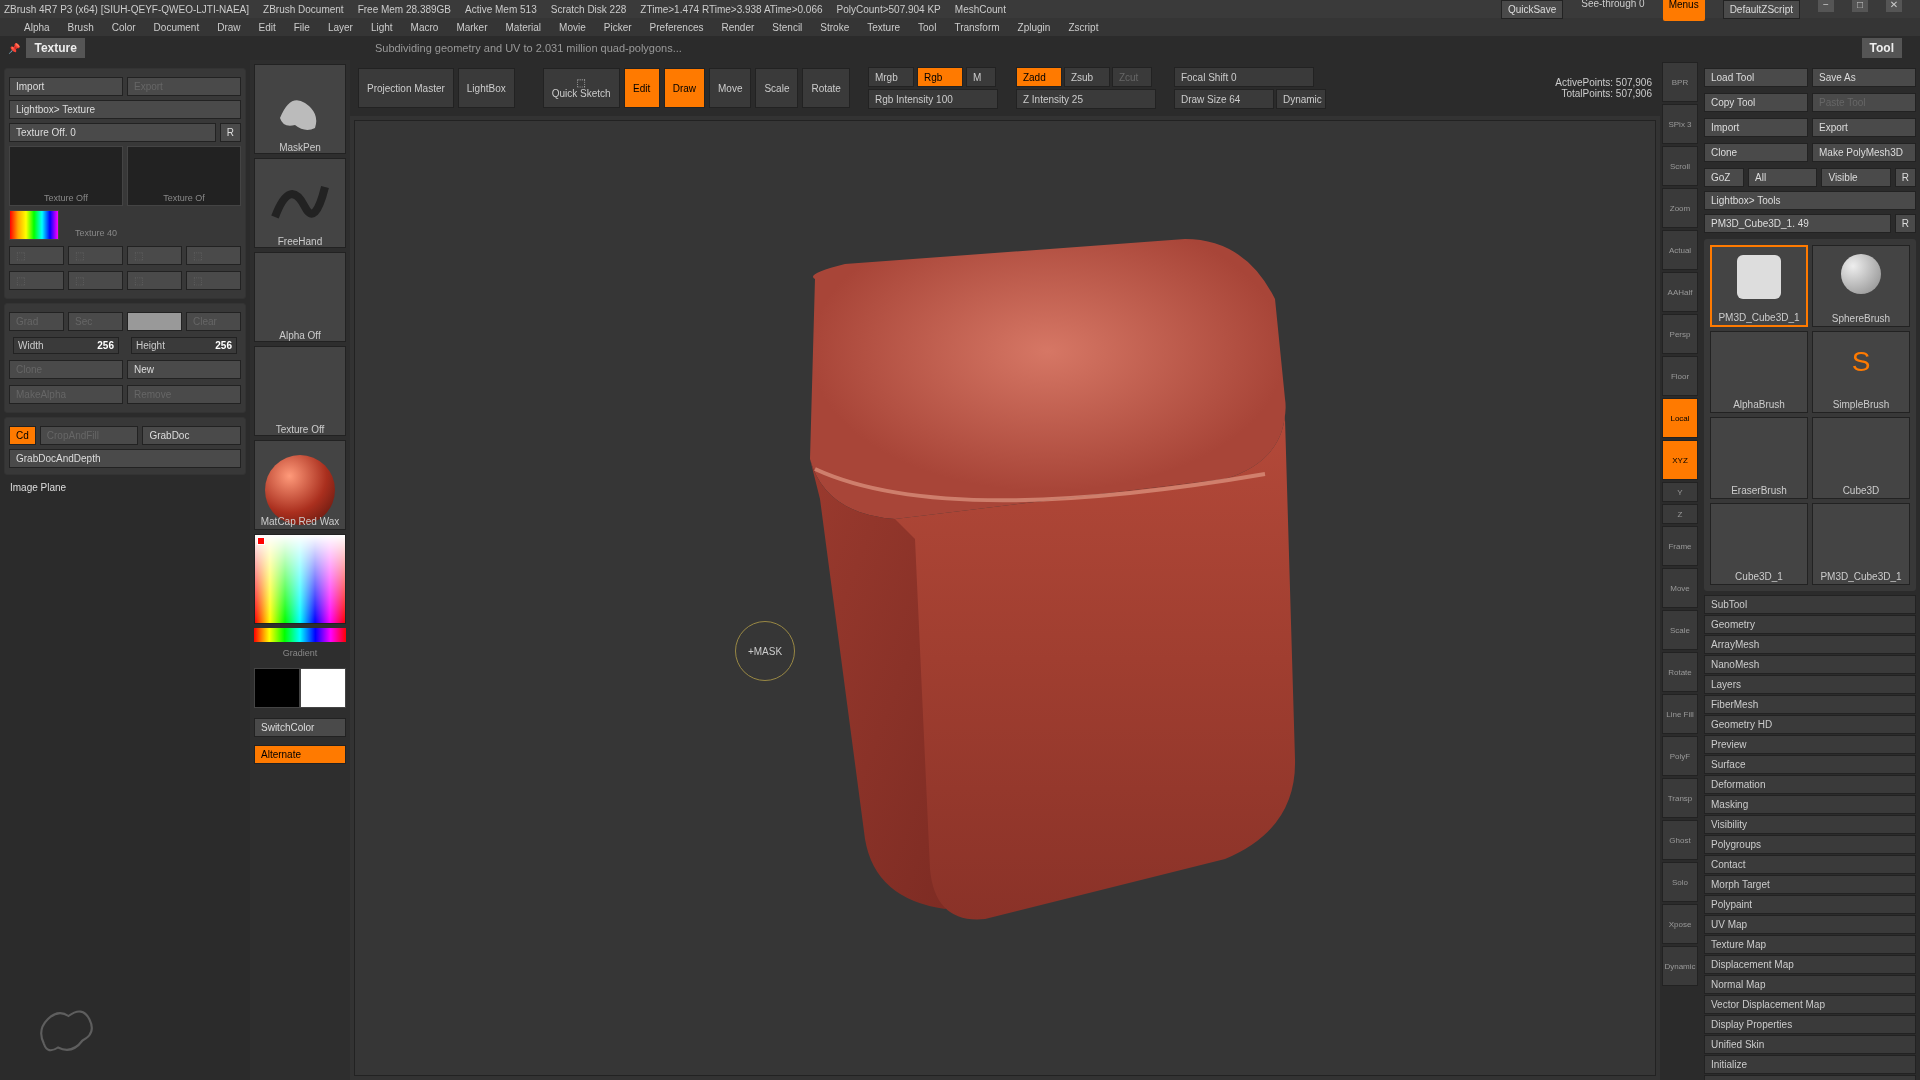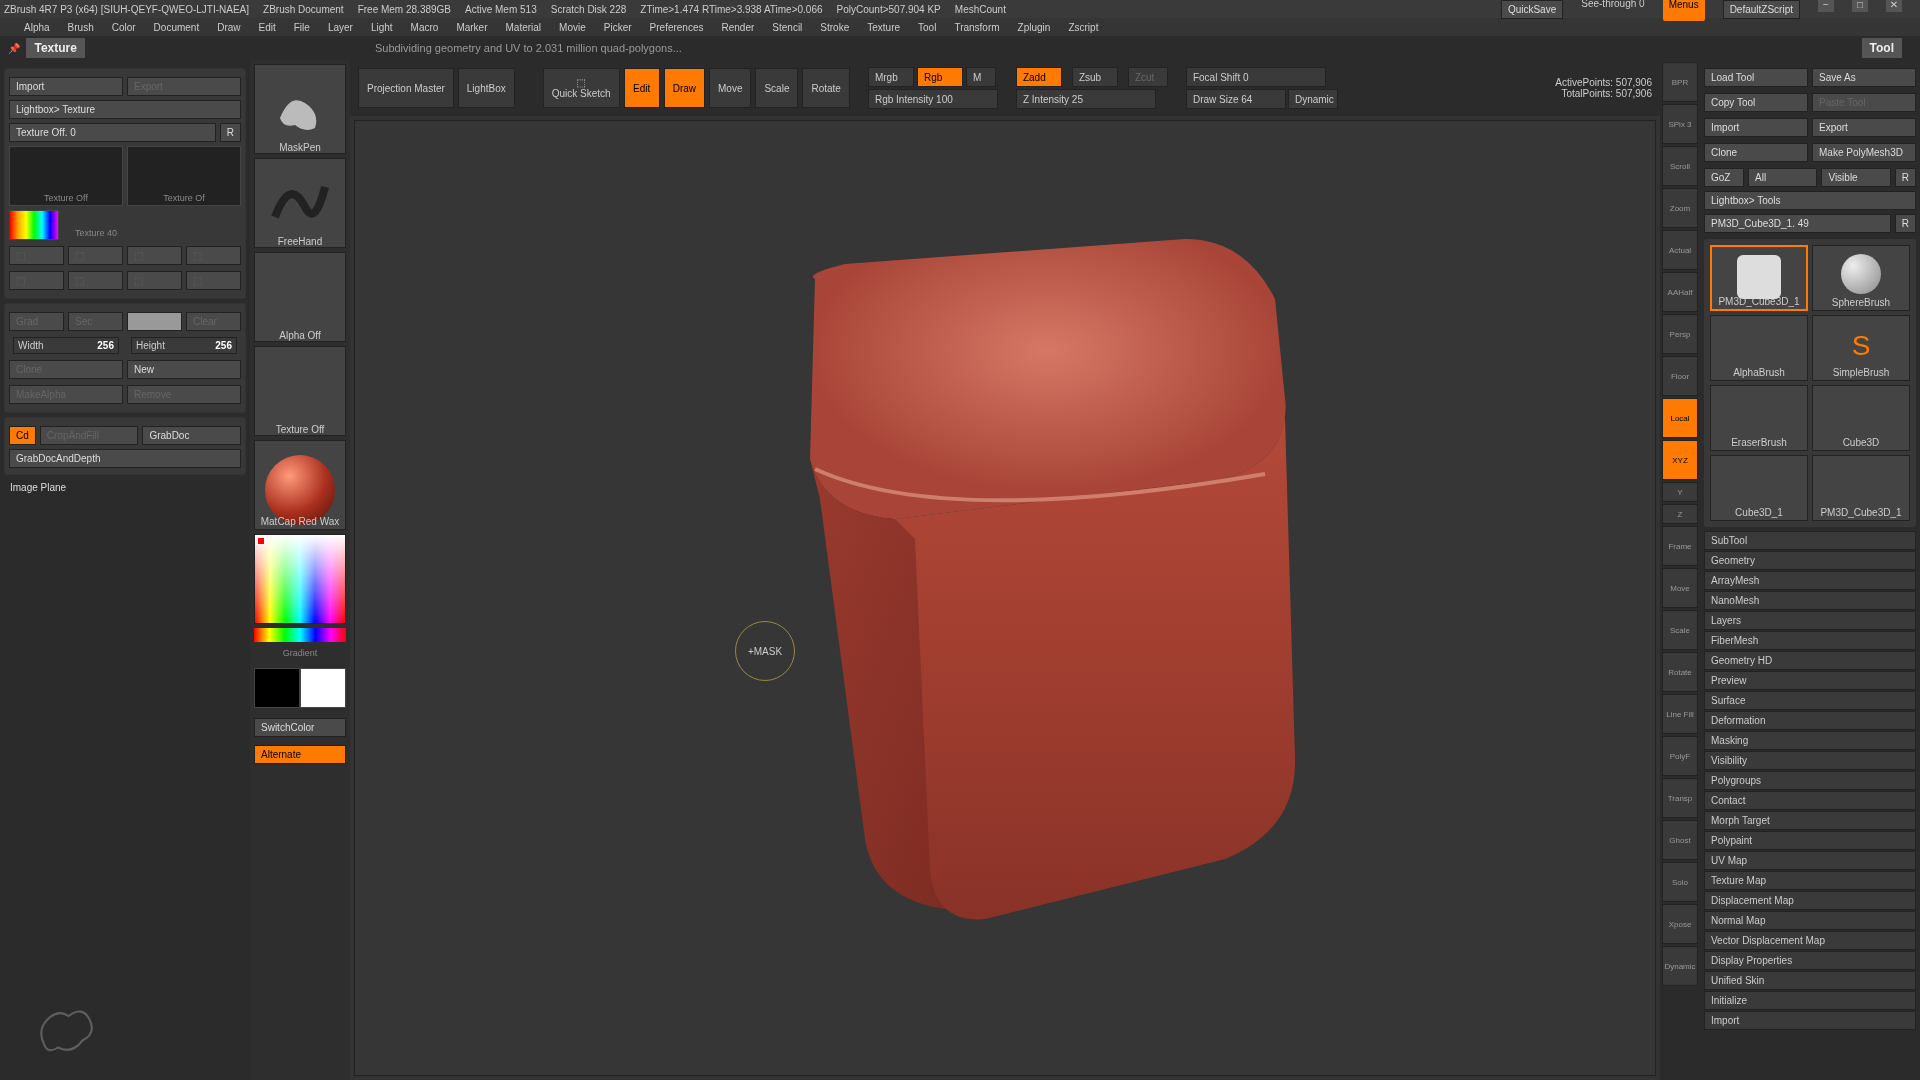--- a/index.html
+++ b/index.html
@@ -36,21 +36,21 @@
 .tbtn.sm{min-width:36px;height:40px}
 .slider-top{background:#3a3a3a;border:1px solid #222;padding:2px 6px;font-size:10px;height:20px;display:flex;align-items:center;position:relative}
 .viewport{flex:1;background:#363636;position:relative;margin:4px;border:1px solid #222}
 .cube-render{position:absolute;left:50%;top:48%;transform:translate(-50%,-50%)}
 .brush-cursor{position:absolute;left:380px;top:500px;width:60px;height:60px;border:1px solid #998844;border-radius:50%;display:flex;align-items:center;justify-content:center;font-size:8px;color:#998844}
 .right-icons{width:40px;background:#2b2b2b;display:flex;flex-direction:column;gap:2px;padding:2px}
 .ricon{height:40px;background:#3a3a3a;border:1px solid #222;display:flex;flex-direction:column;align-items:center;justify-content:center;font-size:8px;color:#999;cursor:pointer}
 .ricon.on{background:#ff7a00;color:#000}
 .right-panel{width:220px;background:#2b2b2b;padding:4px;overflow:hidden}
 .tool-grid{display:grid;grid-template-columns:1fr 1fr;gap:4px;background:#383838;padding:6px;border-radius:3px;margin:4px 0}
-.tool-item{height:66px;background:#444;border:1px solid #222;display:flex;align-items:flex-end;justify-content:center;font-size:8px;color:#aaa;padding:2px;position:relative}
+.tool-item{height:82px;background:#444;border:1px solid #222;display:flex;align-items:flex-end;justify-content:center;font-size:8px;color:#aaa;padding:2px;position:relative}
 .tool-item.sel{border:2px solid #ff7a00}
 .section-hdr{background:#3a3a3a;padding:3px 6px;margin:1px 0;font-size:10px;color:#ccc;cursor:pointer;border:1px solid #222}
 .color-picker{width:100%;height:90px;background:linear-gradient(to bottom,rgba(255,255,255,1),rgba(255,255,255,0)),linear-gradient(to right,red,yellow,lime,cyan,blue,magenta,red);position:relative;border:1px solid #222}
 .hue-strip{width:100%;height:14px;background:linear-gradient(to right,red,yellow,lime,cyan,blue,magenta,red)}
 .bw-row{display:flex;height:40px;margin:4px 0}
 .bw-row div{flex:1;border:1px solid #444}
 .mat-ball{width:80px;height:80px;border-radius:50%;background:radial-gradient(circle at 35% 30%,#ff9a7a,#aa2f1e 55%,#4a100a);margin:4px auto}
 .logo{position:absolute;bottom:20px;left:30px;width:70px;height:60px;opacity:.4}
 .tex-label{font-size:9px;color:#888;text-align:center;margin:2px 0}
 </style>
@@ -238,21 +238,21 @@
       <div style="display:flex;flex-direction:column;gap:2px">
         <div style="display:flex;gap:3px">
           <div class="slider-top" style="width:46px">Mrgb</div>
           <div class="slider-top orange" style="width:46px">Rgb</div>
           <div class="slider-top" style="width:30px">M</div>
         </div>
         <div class="slider-top" style="width:130px">Rgb Intensity 100</div>
       </div>
       <div style="width:10px"></div>
       <div style="display:flex;flex-direction:column;gap:2px">
-        <div style="display:flex;gap:10px">
+        <div style="display:flex;gap:2px">
           <div class="slider-top orange" style="width:46px">Zadd</div>
           <div class="slider-top" style="width:46px">Zsub</div>
           <div class="slider-top disabled" style="width:40px;color:#666">Zcut</div>
         </div>
         <div class="slider-top" style="width:140px">Z Intensity 25</div>
       </div>
       <div style="width:10px"></div>
       <div style="display:flex;flex-direction:column;gap:2px">
         <div class="slider-top" style="width:140px">Focal Shift 0</div>
         <div style="display:flex;gap:2px">

